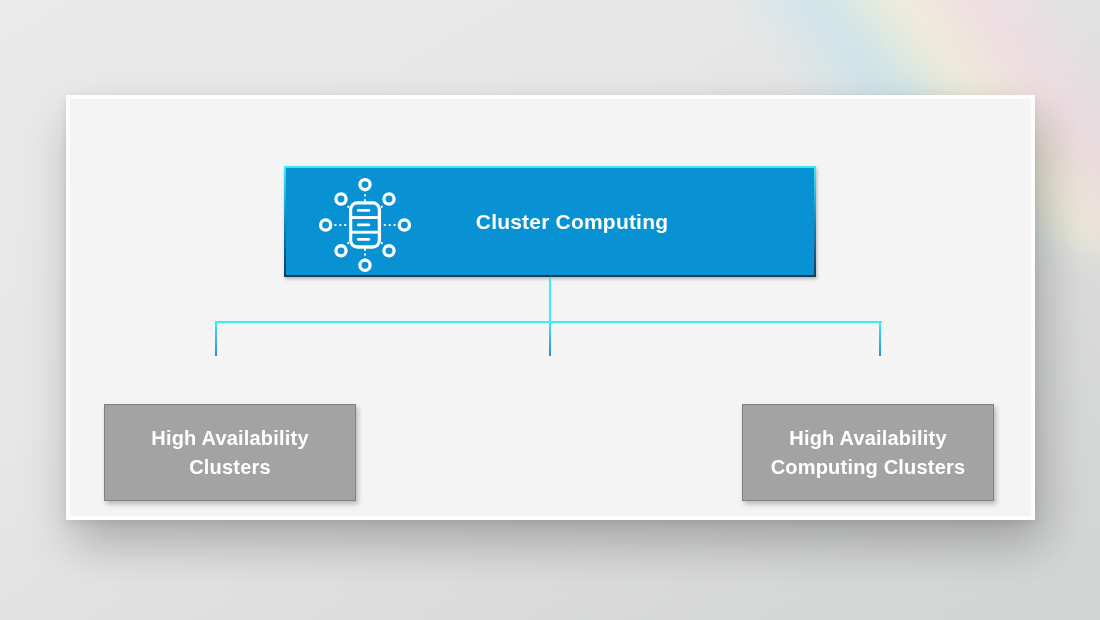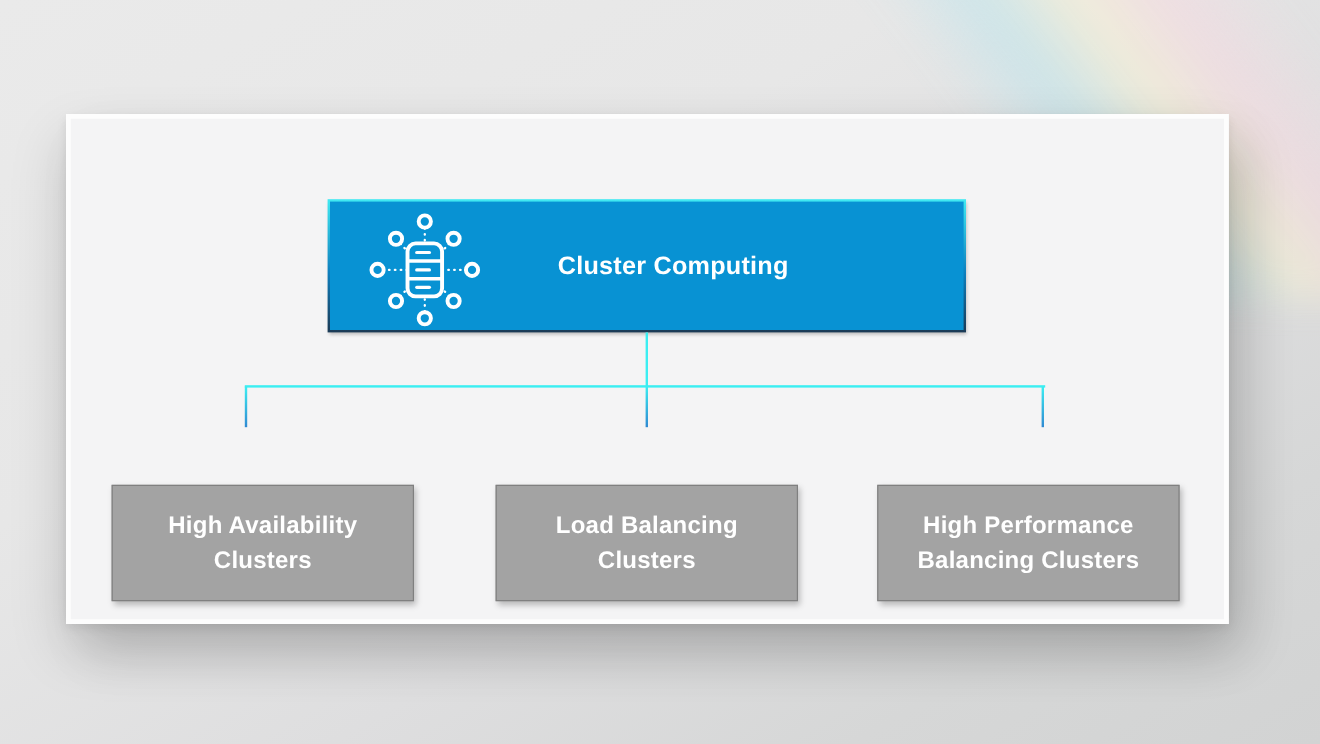--- a/index.html
+++ b/index.html
@@ -12,21 +12,21 @@
     position:absolute;right:-70px;top:-90px;width:460px;height:340px;
     background:linear-gradient(52deg,
       rgba(170,230,240,0) 30%,
       rgba(165,228,240,0.50) 42%,
       rgba(255,246,205,0.60) 53%,
       rgba(255,214,224,0.55) 63%,
       rgba(255,240,245,0) 76%);
     filter:blur(14px);opacity:.75;pointer-events:none;
   }
   .card{
-    position:absolute;left:55px;top:95px;width:969px;height:425px;box-sizing:border-box;
+    position:absolute;left:66px;top:95px;width:969px;height:425px;box-sizing:border-box;
     background:var(--card-bg,#f4f4f5);
     border:4px solid #fdfdfd;
     box-shadow:0 22px 45px rgba(0,0,0,.16), 18px 24px 40px rgba(0,0,0,.10), 0 3px 8px rgba(0,0,0,.08);
   }
   
   .root-wrap{
     position:absolute;left:214px;top:67px;width:532px;height:111px;box-sizing:border-box;
     background:linear-gradient(180deg,var(--root-border-top,#41e9f2) 0%,#0d7fbe 55%,var(--root-border-bottom,#1b3a55) 100%);
     padding:2px;
     box-shadow:1px 2px 3px rgba(0,0,0,.25);
@@ -104,21 +104,18 @@
     </div>
 
     <div class="conn conn-stem"></div>
     <div class="conn conn-h"></div>
     <div class="conn conn-drop conn-left"></div>
     <div class="conn conn-drop conn-right"></div>
 
     <div class="child child-1">
       <span>High Availability Clusters</span>
     </div>
-    <div class="child child-2">
-      <span>Load Balancing Clusters</span>
-    </div>
     <div class="child child-3">
-      <span>High Performance Balancing Clusters</span>
+      <span>High Availability Computing Clusters</span>
     </div>
 
   </div>
 </div>
 
 </body></html>

